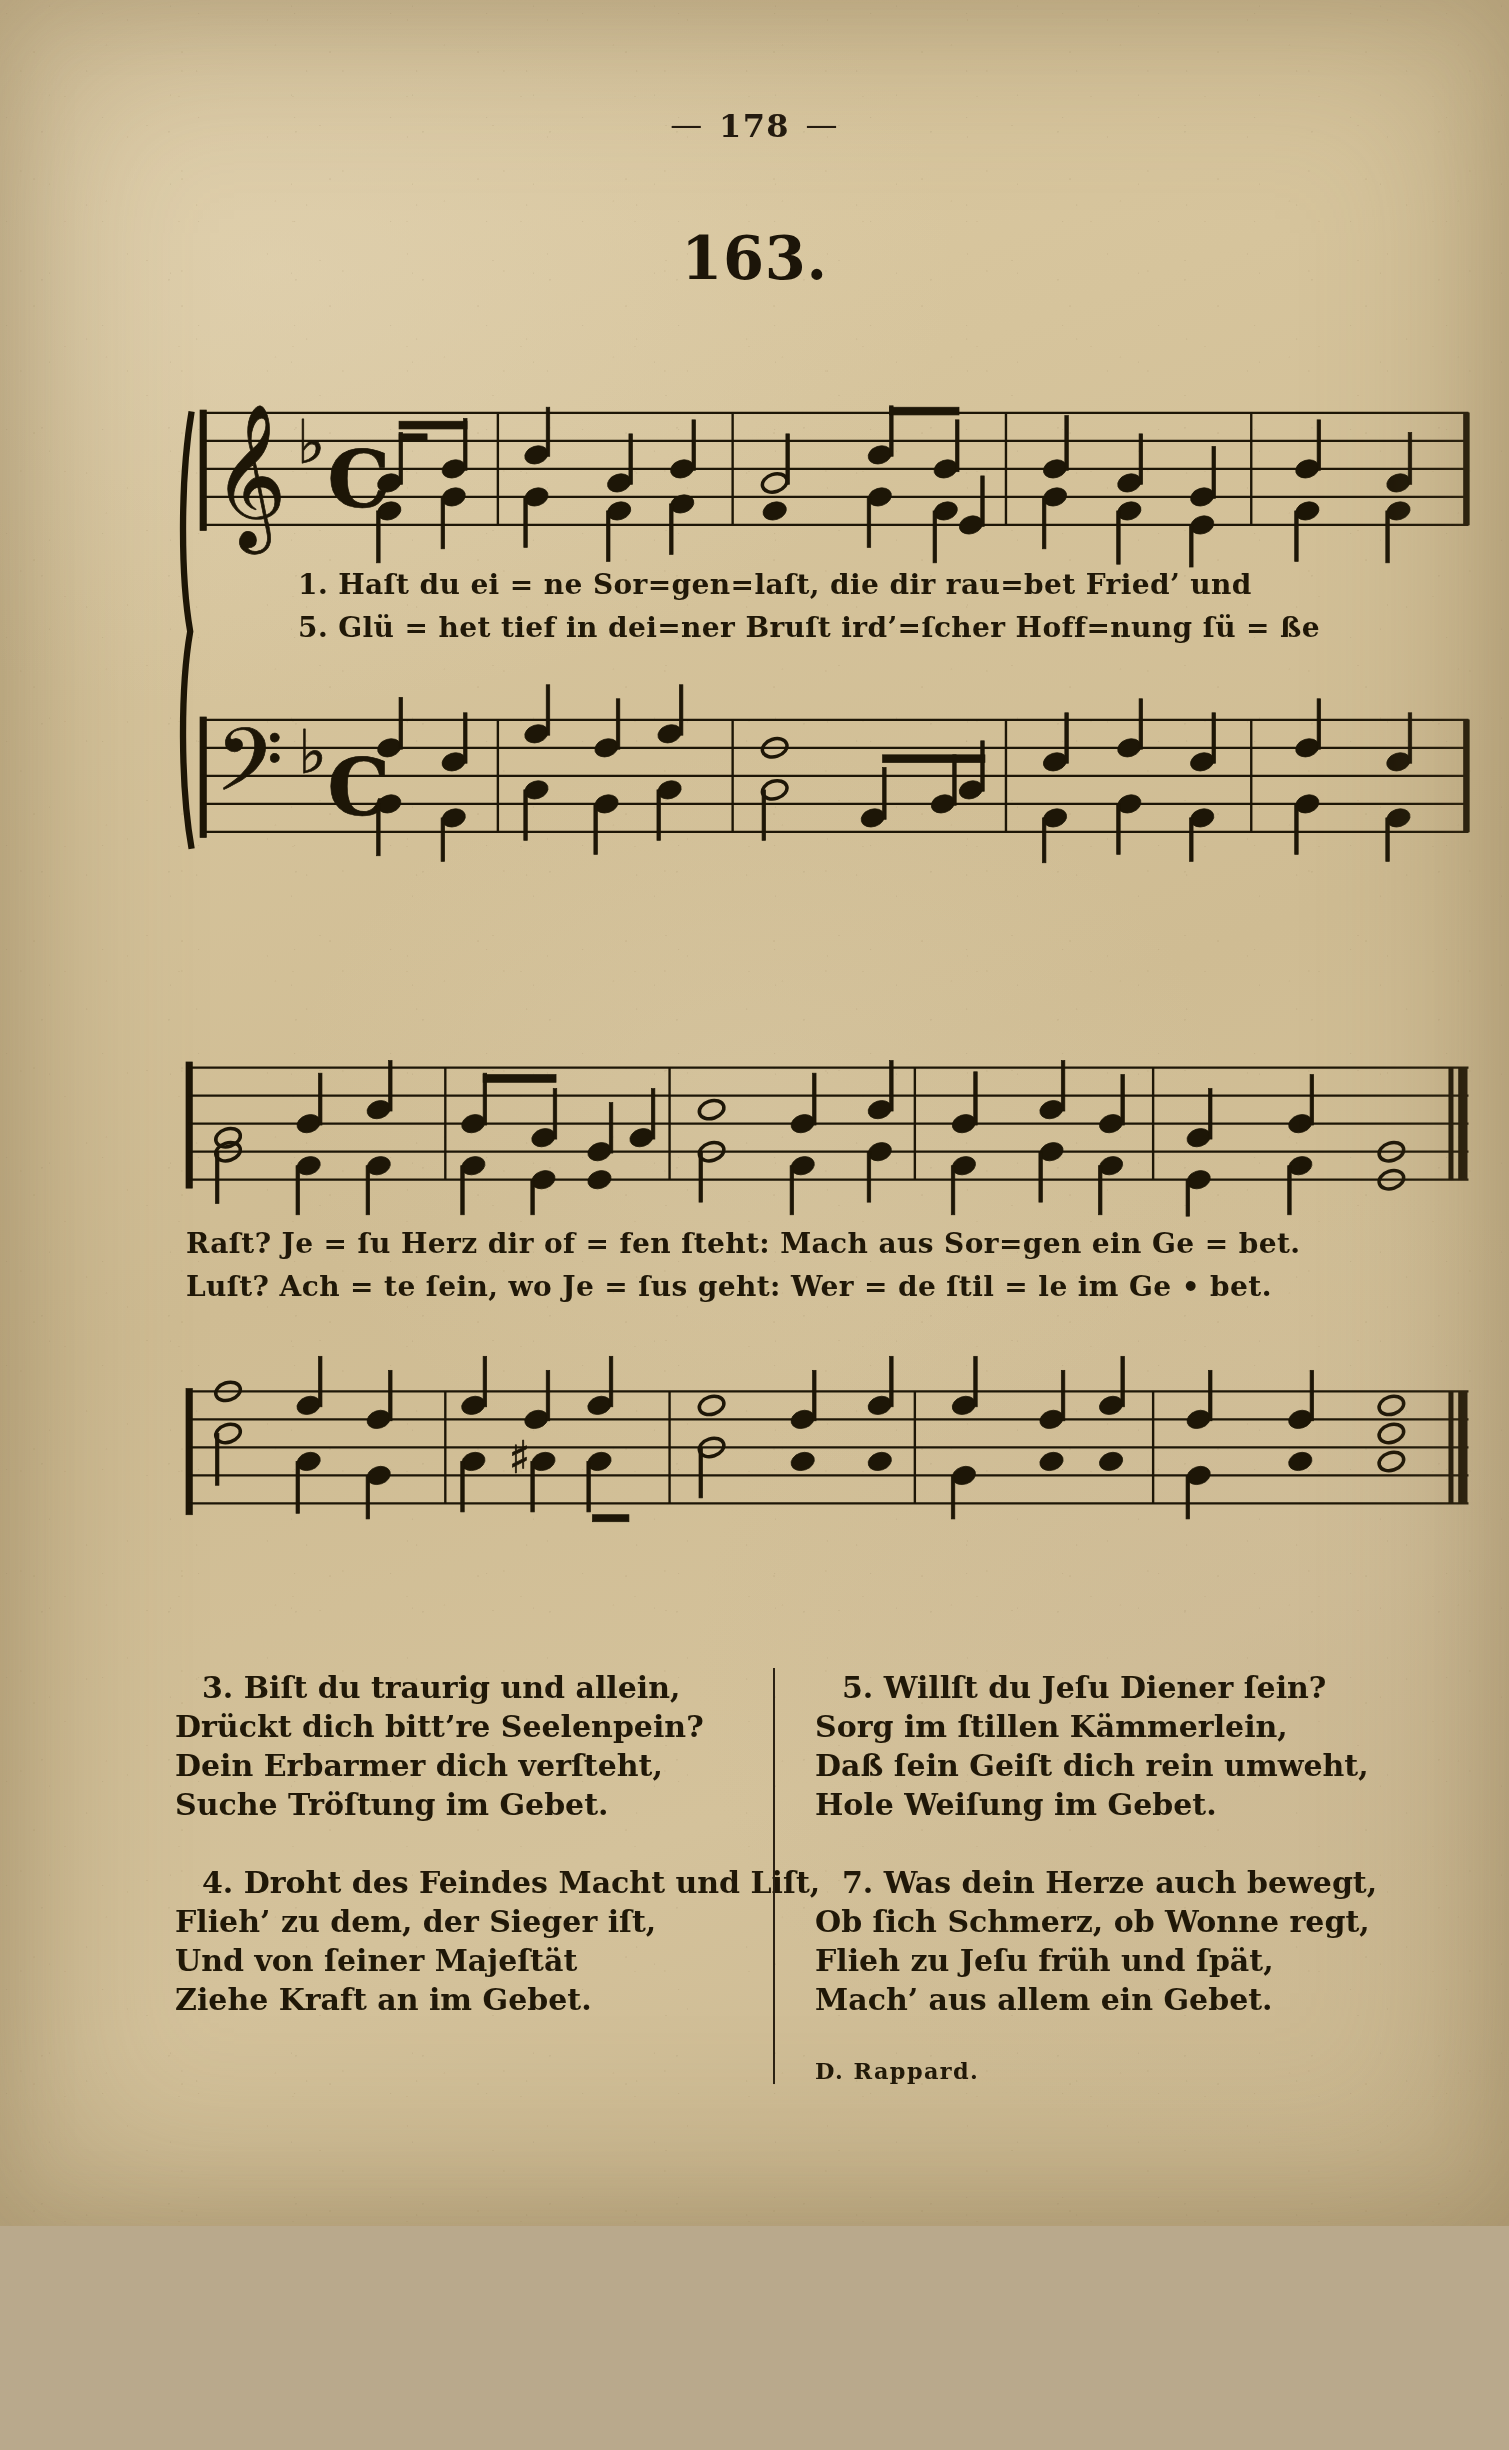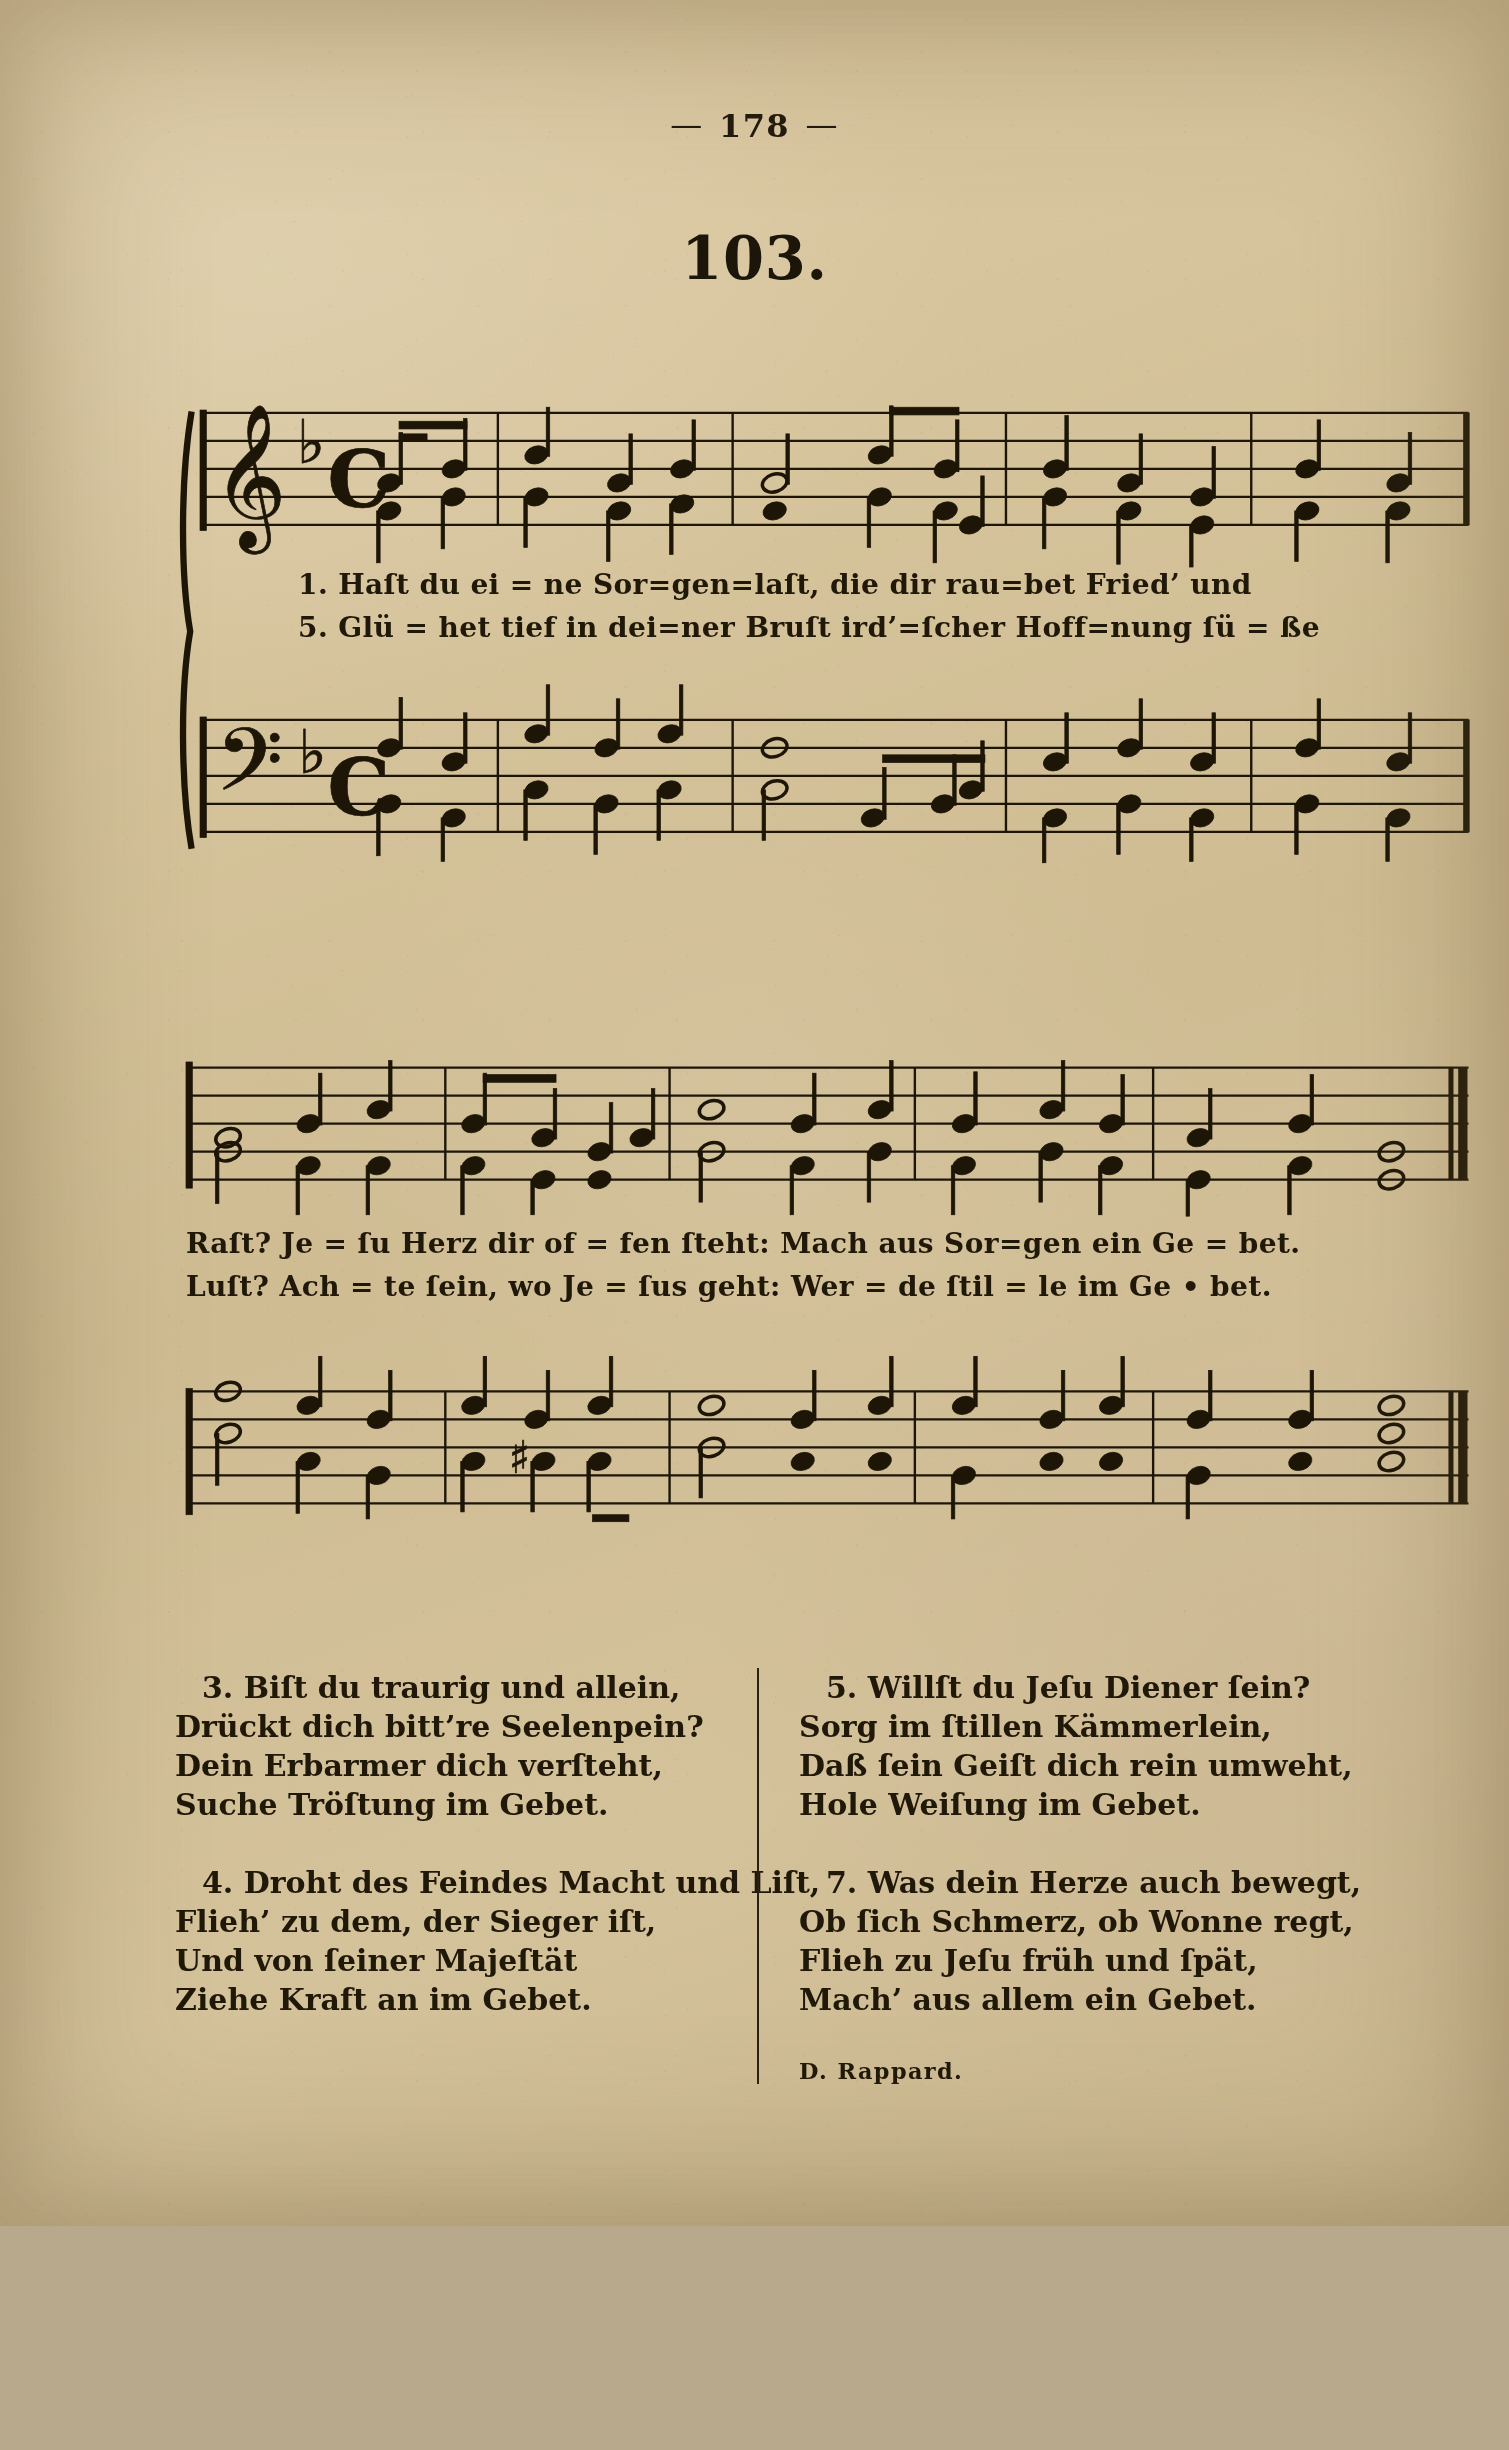--- a/index.html
+++ b/index.html
@@ -106,21 +106,21 @@
     letter-spacing: 0.4px;
   }
 
   
   .verses {
     position: absolute;
     top: 1668px;
     left: 175px;
     width: 1164px;
     display: flex;
-    gap: 0;
+    gap: 16px;
   }
   .verse-col {
     width: 582px;
     box-sizing: border-box;
   }
   .verse-col.left  { padding-right: 27px; }
   .verse-col.right { padding-left: 40px; border-left: 2.1px solid #2b2113; }
   .verse {
     margin-bottom: 39px;
   }
@@ -147,21 +147,21 @@
 </head>
 <body>
 
 <div class="page">
   <div class="grain"></div>
 
   <div class="page-number">
     <span class="dash">—</span><span>178</span><span class="dash">—</span>
   </div>
 
-  <div class="hymn-number">103.</div>
+  <div class="hymn-number">163.</div>
 
   <div class="system" id="system1">
     <svg class="staff-svg" width="1293" height="484" viewBox="0 0 1845 690">
       <g stroke="#1d1607" fill="#1d1607">
 
         <path d="M 18 16 C 2 110, 2 250, 16 330 C 2 410, 2 550, 18 640" stroke-width="9" fill="none"></path>
 
         <rect x="30" y="14" width="9" height="172"></rect>
         <rect x="30" y="452" width="9" height="172"></rect>
 

